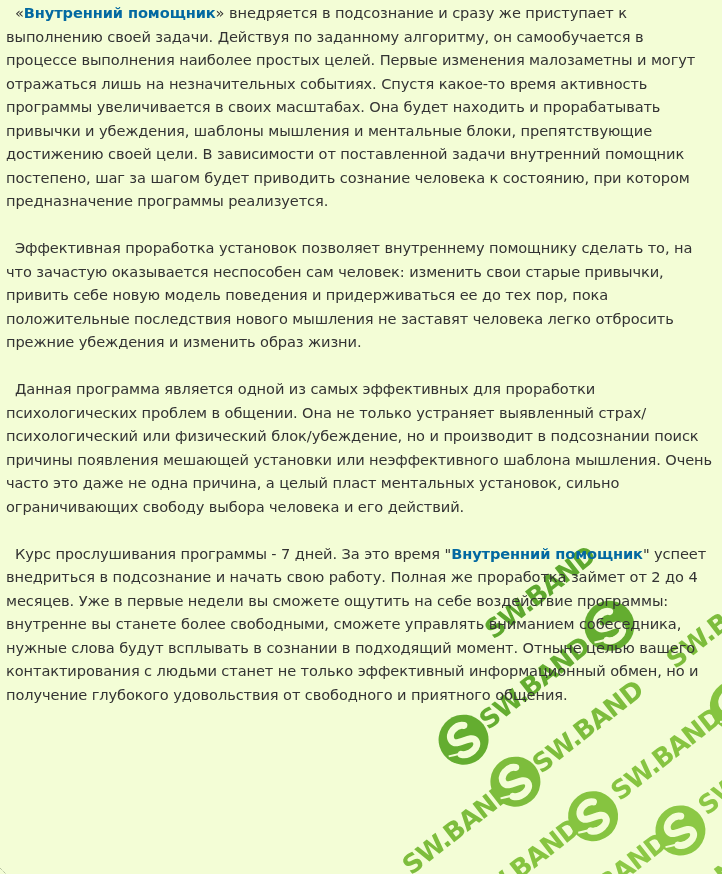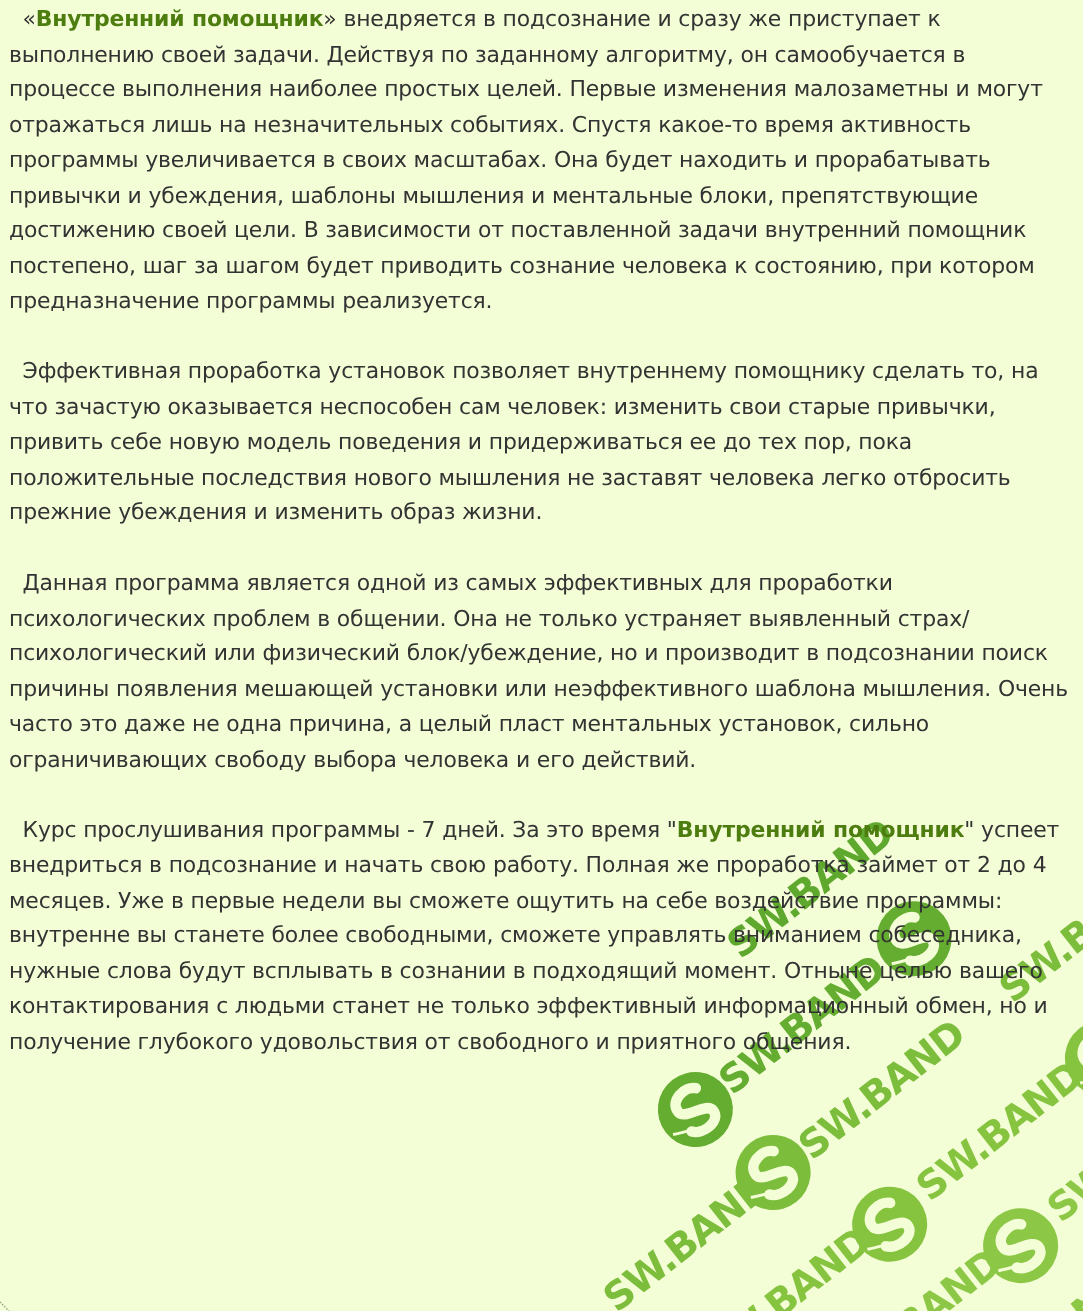--- a/index.html
+++ b/index.html
@@ -27,21 +27,21 @@
     }
     .content p {
       margin: 0 0 23.5px 0;
       text-indent: 9px;
     }
     .content p:first-child {
       padding-top: 1px;
     }
     .content b {
       font-weight: bold;
-      color: #4d7c0f;
+      color: #0369a1;
     }
     .watermark {
       position: absolute;
       left: 0;
       top: 0;
       width: 722px;
       height: 874px;
       z-index: 1;
       pointer-events: none;
     }

